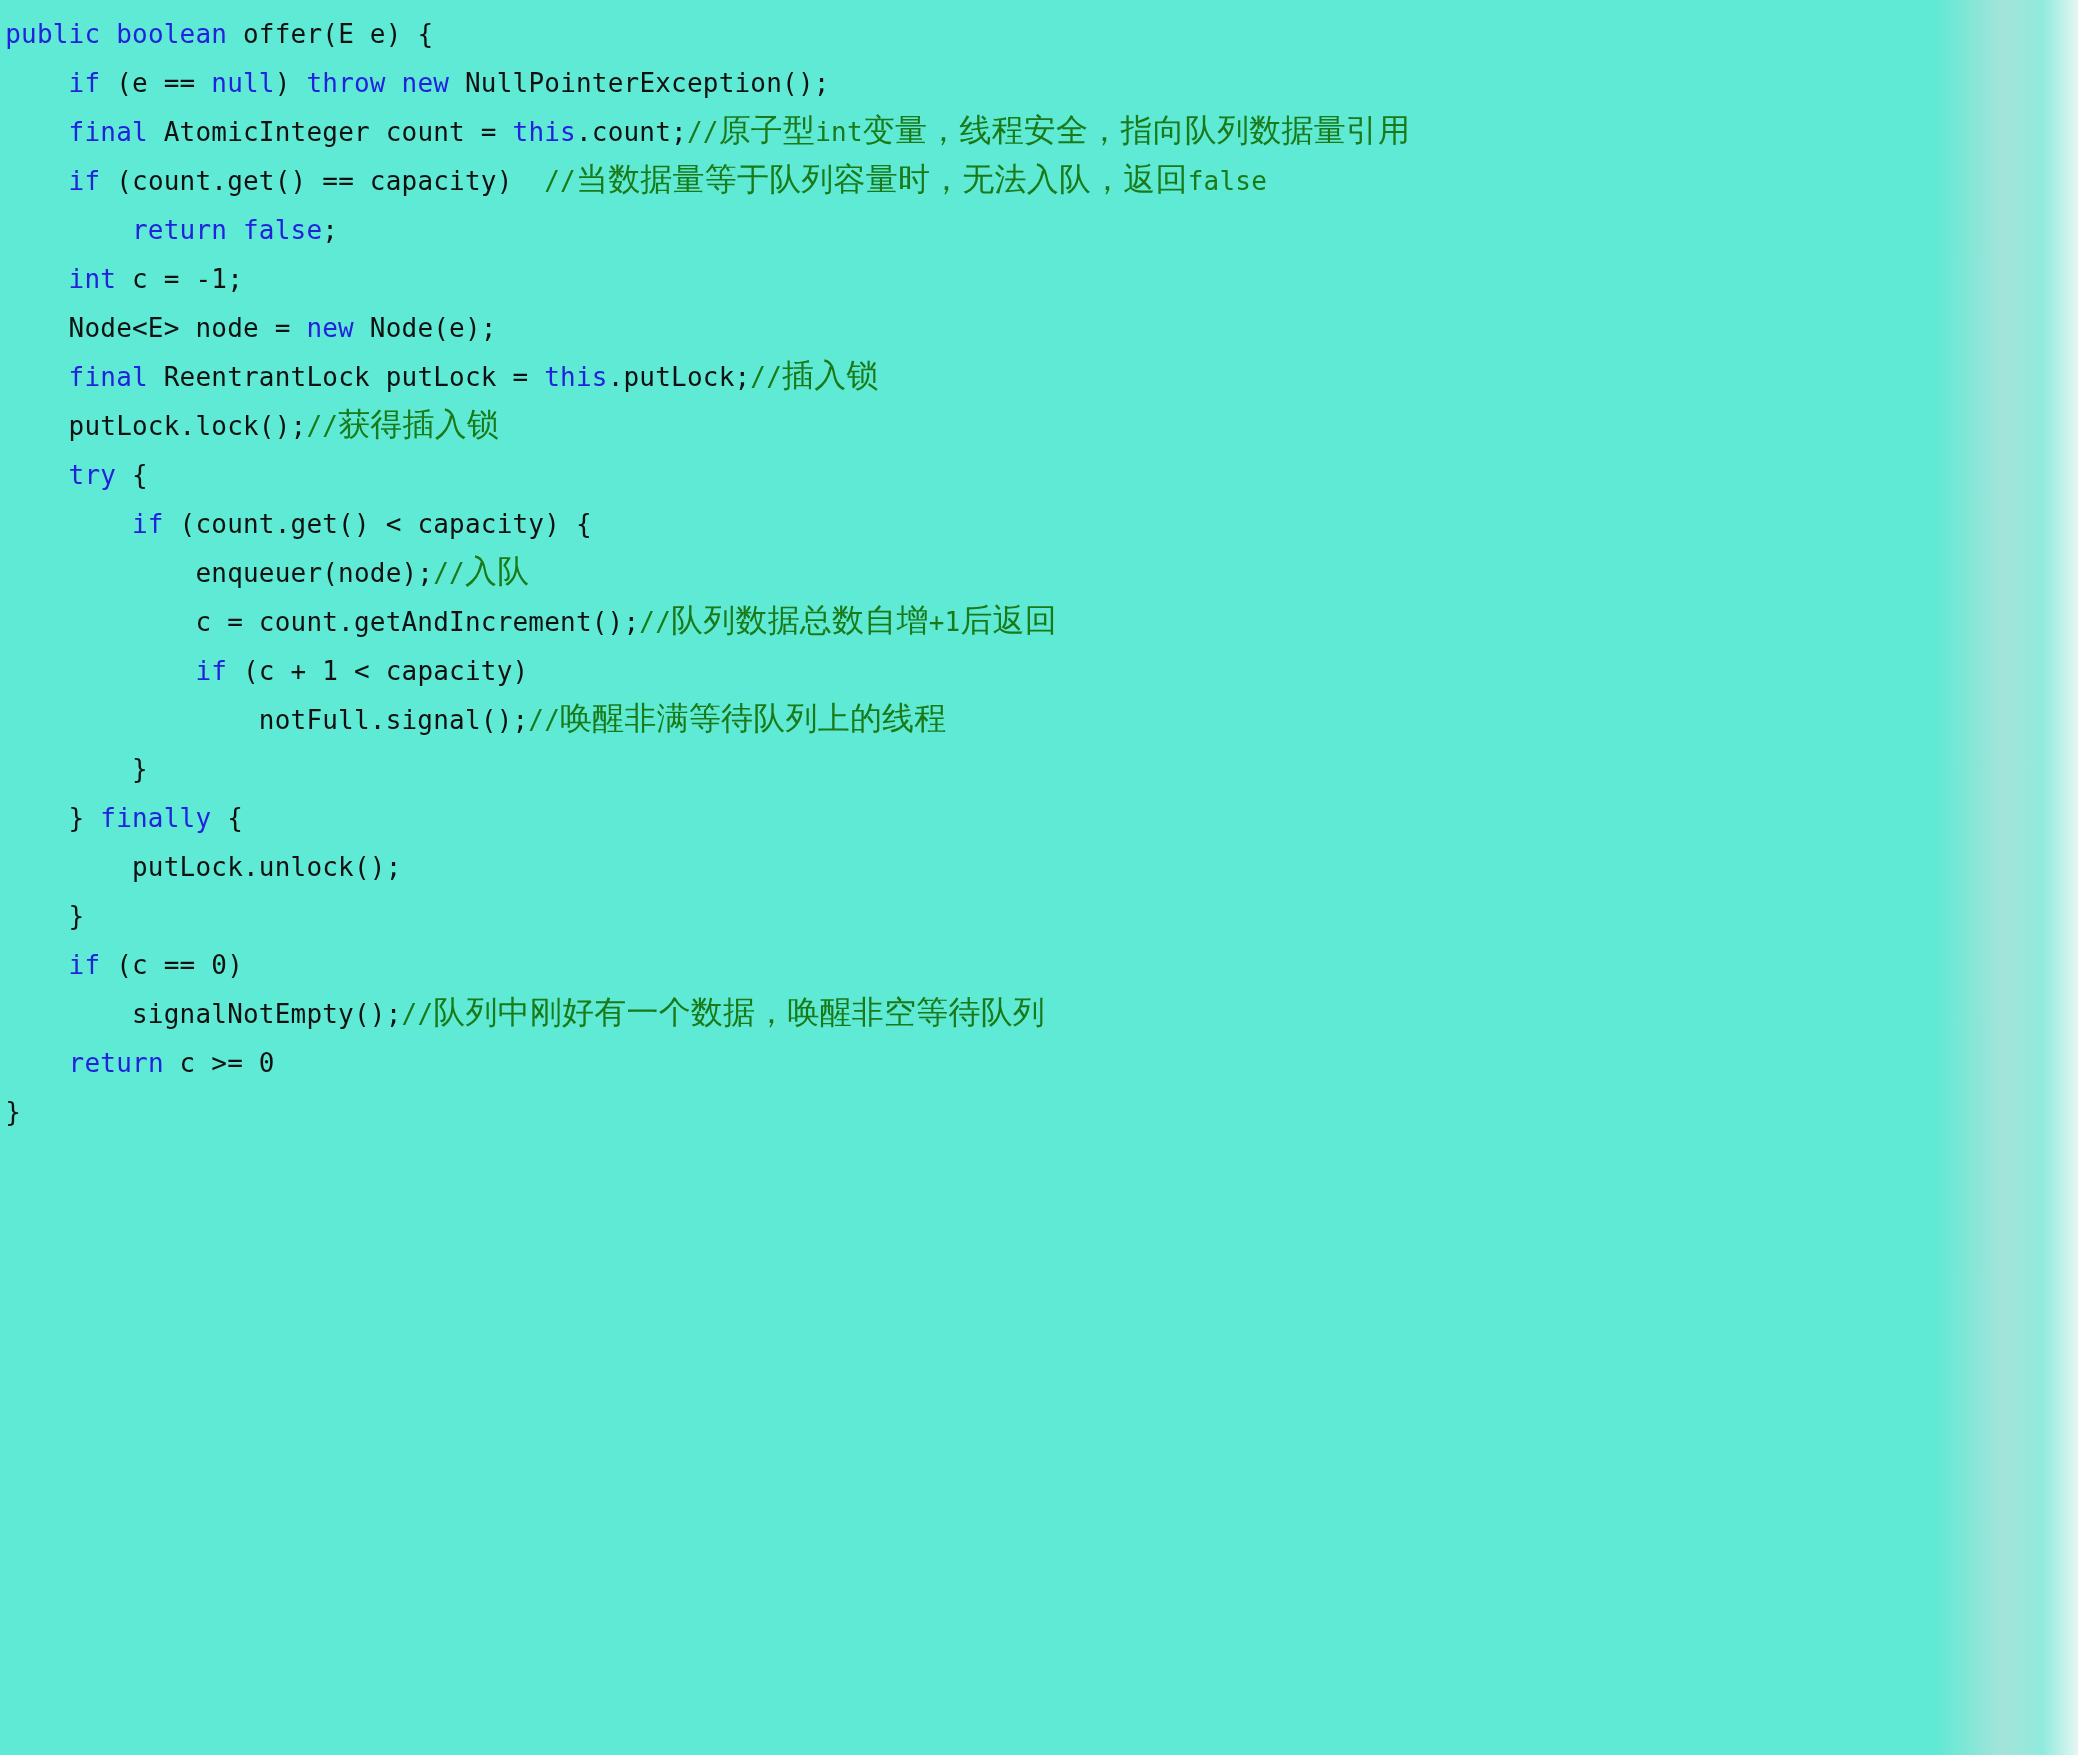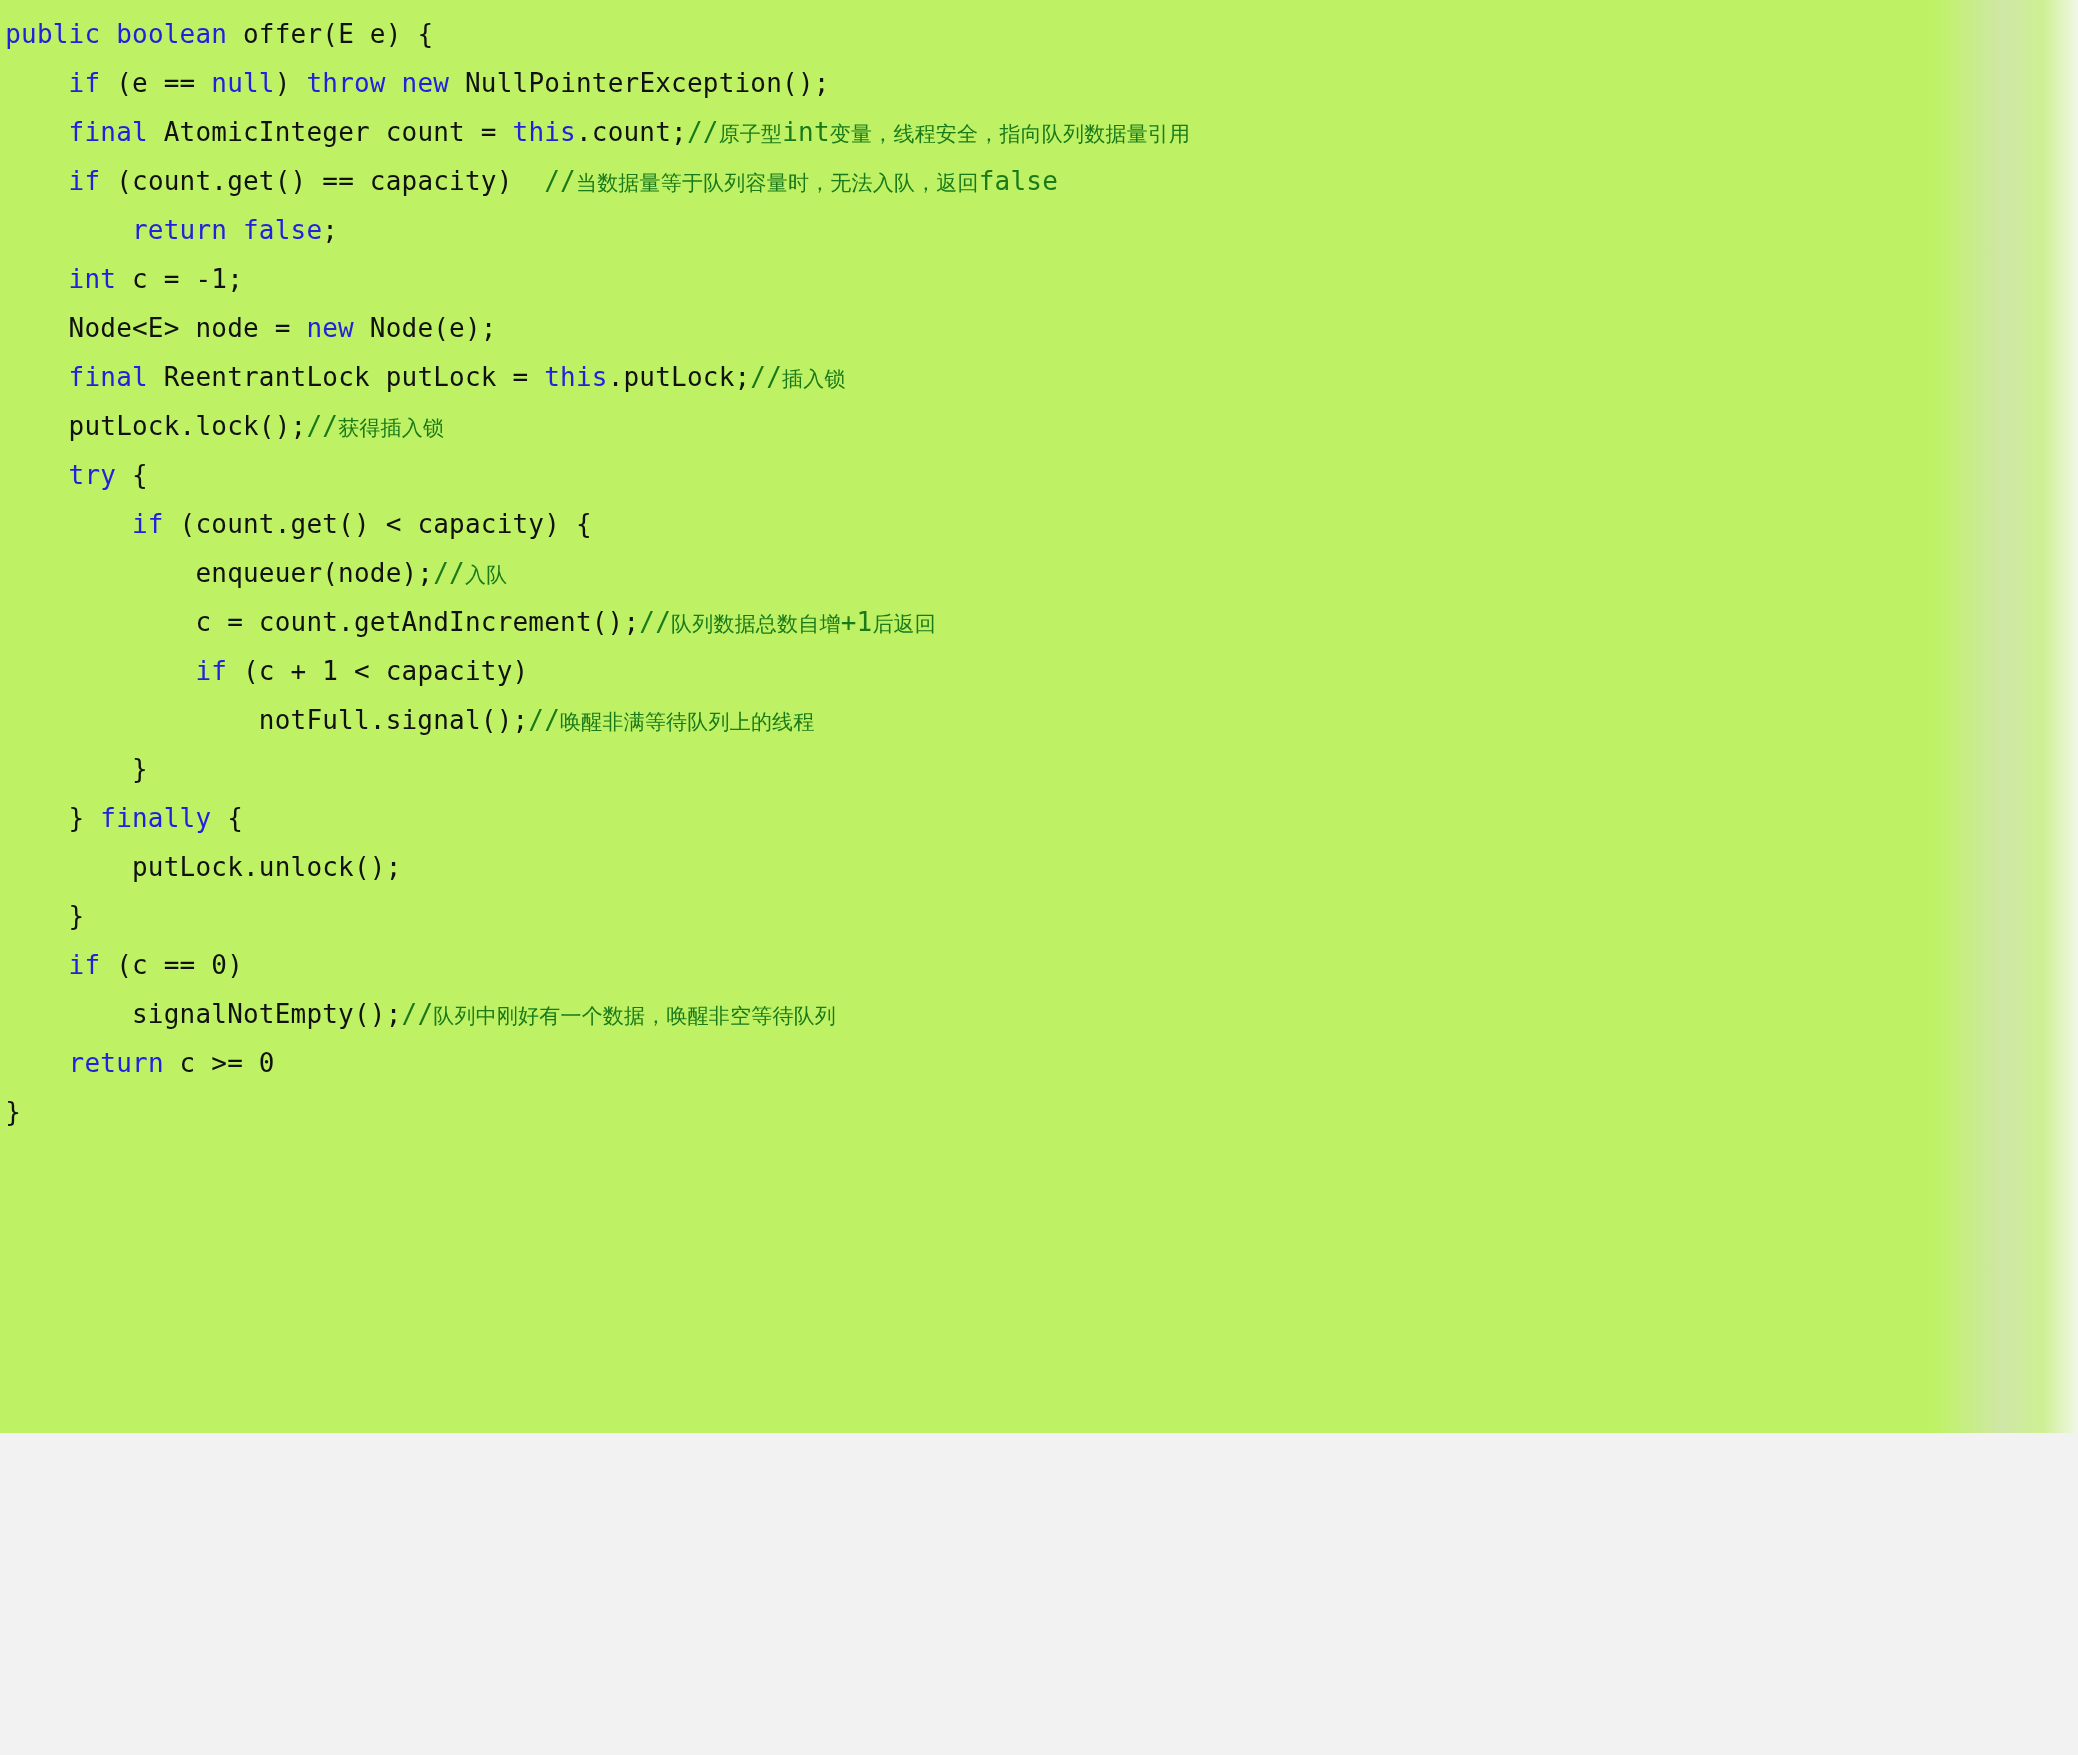--- a/index.html
+++ b/index.html
@@ -3,22 +3,22 @@
 <meta charset="utf-8">
 <style>
   html, body {
     margin: 0;
     padding: 0;
     background: #f2f2f2;
   }
   #page {
     position: relative;
     width: 2079px;
-    height: 1433px;
-    background: #bef264;
+    height: 1755px;
+    background: #5eead4;
     overflow: hidden;
   }
   
   #edge-gradient {
     position: absolute;
     top: 0;
     right: 0;
     width: 146px;
     height: 100%;
     background: linear-gradient(to right,
@@ -37,21 +37,21 @@
     white-space: pre;
     color: #0d0d0d;
     letter-spacing: 0.2px;
   }
   .line {
     height: 49px;
     padding-left: 5.2px;
   }
   .kw   { color: #2222dd; }
   .id   { color: #111111; }
-  .cmt  { color: #1a7a1a; font-family: Liberation Mono, monospace; font-size: 21px; }
+  .cmt  { color: #1a7a1a; font-family: Liberation Mono, monospace; font-size: 32px; }
   .cmt-mono { color: #1a7a1a; }
 </style>
 </head>
 <body>
 
 <div id="page">
   <div id="code"><div class="line"><span class="kw">public</span><span class="id"> </span><span class="kw">boolean</span><span class="id"> offer(E e) {</span></div><div class="line"><span class="id">    </span><span class="kw">if</span><span class="id"> (e == </span><span class="kw">null</span><span class="id">) </span><span class="kw">throw</span><span class="id"> </span><span class="kw">new</span><span class="id"> NullPointerException();</span></div><div class="line"><span class="id">    </span><span class="kw">final</span><span class="id"> AtomicInteger count = </span><span class="kw">this</span><span class="id">.count;</span><span class="cmt-mono">//</span><span class="cmt">原子型</span><span class="cmt-mono">int</span><span class="cmt">变量，线程安全，指向队列数据量引用</span></div><div class="line"><span class="id">    </span><span class="kw">if</span><span class="id"> (count.get() == capacity)  </span><span class="cmt-mono">//</span><span class="cmt">当数据量等于队列容量时，无法入队，返回</span><span class="cmt-mono">false</span></div><div class="line"><span class="id">        </span><span class="kw">return false</span><span class="id">;</span></div><div class="line"><span class="id">    </span><span class="kw">int</span><span class="id"> c = -1;</span></div><div class="line"><span class="id">    Node&lt;E&gt; node = </span><span class="kw">new</span><span class="id"> Node(e);</span></div><div class="line"><span class="id">    </span><span class="kw">final</span><span class="id"> ReentrantLock putLock = </span><span class="kw">this</span><span class="id">.putLock;</span><span class="cmt-mono">//</span><span class="cmt">插入锁</span></div><div class="line"><span class="id">    putLock.lock();</span><span class="cmt-mono">//</span><span class="cmt">获得插入锁</span></div><div class="line"><span class="id">    </span><span class="kw">try</span><span class="id"> {</span></div><div class="line"><span class="id">        </span><span class="kw">if</span><span class="id"> (count.get() &lt; capacity) {</span></div><div class="line"><span class="id">            enqueuer(node);</span><span class="cmt-mono">//</span><span class="cmt">入队</span></div><div class="line"><span class="id">            c = count.getAndIncrement();</span><span class="cmt-mono">//</span><span class="cmt">队列数据总数自增</span><span class="cmt-mono">+1</span><span class="cmt">后返回</span></div><div class="line"><span class="id">            </span><span class="kw">if</span><span class="id"> (c + 1 &lt; capacity)</span></div><div class="line"><span class="id">                notFull.signal();</span><span class="cmt-mono">//</span><span class="cmt">唤醒非满等待队列上的线程</span></div><div class="line"><span class="id">        }</span></div><div class="line"><span class="id">    } </span><span class="kw">finally</span><span class="id"> {</span></div><div class="line"><span class="id">        putLock.unlock();</span></div><div class="line"><span class="id">    }</span></div><div class="line"><span class="id">    </span><span class="kw">if</span><span class="id"> (c == 0)</span></div><div class="line"><span class="id">        signalNotEmpty();</span><span class="cmt-mono">//</span><span class="cmt">队列中刚好有一个数据，唤醒非空等待队列</span></div><div class="line"><span class="id">    </span><span class="kw">return</span><span class="id"> c &gt;= 0</span></div><div class="line"><span class="id">}</span></div></div>
   <div id="edge-gradient"></div>
 </div>
 

